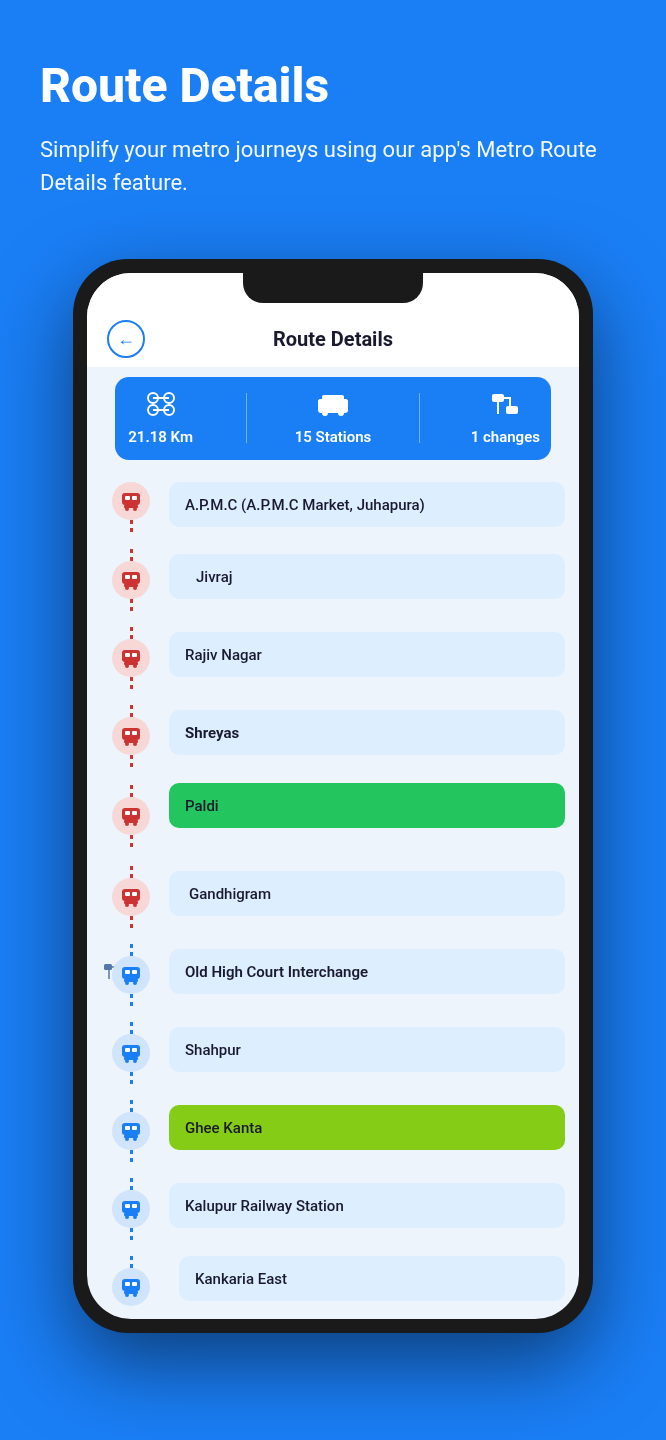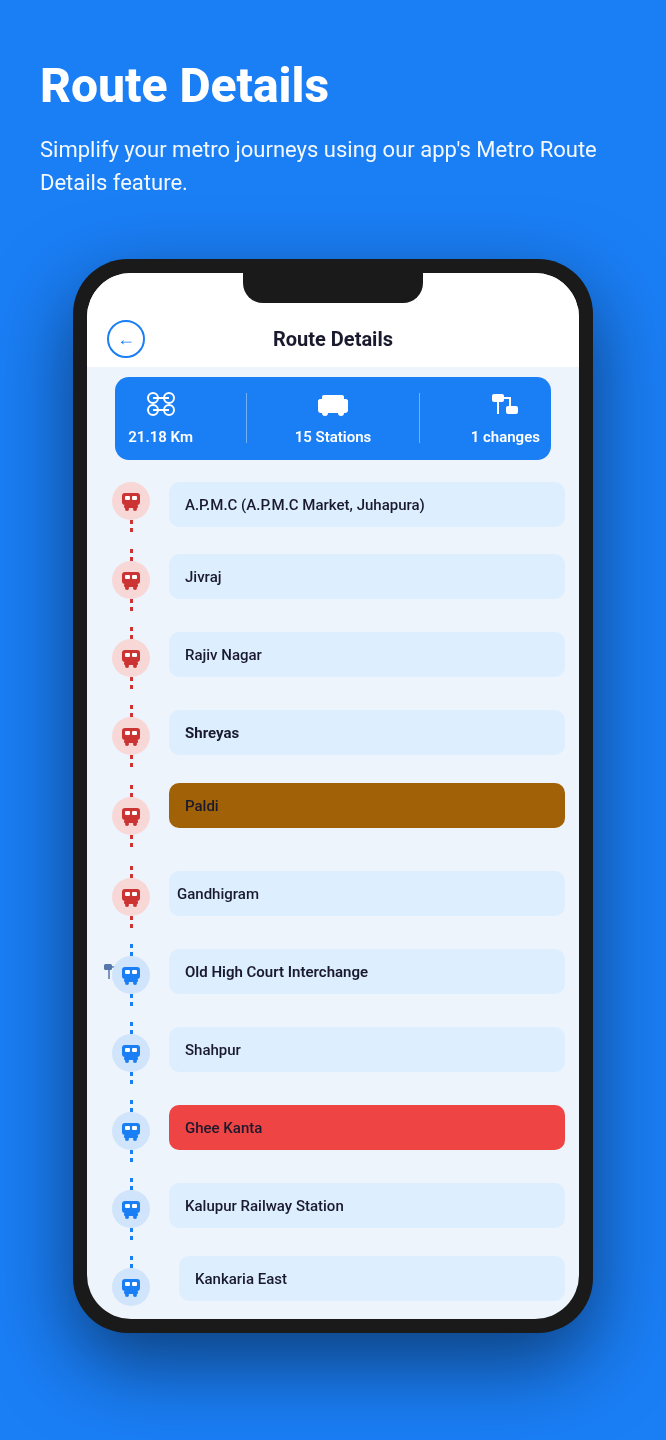--- a/index.html
+++ b/index.html
@@ -239,21 +239,21 @@
         <rect x="2" y="2" width="18" height="12" rx="3" fill="#cc3333"></rect>
         <rect x="4" y="14" width="14" height="3" rx="1" fill="#cc3333"></rect>
         <circle cx="7" cy="18" r="2" fill="#cc3333"></circle>
         <circle cx="15" cy="18" r="2" fill="#cc3333"></circle>
         <rect x="5" y="5" width="5" height="4" rx="1" fill="white"></rect>
         <rect x="12" y="5" width="5" height="4" rx="1" fill="white"></rect>
       </svg>
               </div>
               <div style="width: 3px; height: 12px; background: repeating-linear-gradient(rgb(204, 51, 51) 0px, rgb(204, 51, 51) 4px, transparent 4px, transparent 8px);"></div>
             </div>
-            <div style="flex: 1 1 0%; background: rgb(221, 238, 255); border-radius: 10px; padding: 13px 16px; margin-bottom: 6px; margin-left: 8px;"><span style="font-size: 15px; color: rgb(26, 26, 46); font-weight: 500;">Jivraj</span></div>
+            <div style="flex: 1 1 0%; background: rgb(221, 238, 255); border-radius: 10px; padding: 13px 27px; margin-bottom: 6px; margin-left: 8px;"><span style="font-size: 15px; color: rgb(26, 26, 46); font-weight: 500;">Jivraj</span></div>
           </div>
           <div style="display: flex; align-items: center; position: relative;">
             <div style="width: 60px; display: flex; flex-direction: column; align-items: center; position: relative;">
               <div style="width: 3px; height: 12px; background: repeating-linear-gradient(rgb(204, 51, 51) 0px, rgb(204, 51, 51) 4px, transparent 4px, transparent 8px);"></div>
               <div style="width: 38px; height: 38px; border-radius: 50%; background: rgb(248, 215, 215); display: flex; align-items: center; justify-content: center; position: relative; z-index: 2;">
       <svg width="22" height="20" viewBox="0 0 22 20" fill="#cc3333">
         <rect x="2" y="2" width="18" height="12" rx="3" fill="#cc3333"></rect>
         <rect x="4" y="14" width="14" height="3" rx="1" fill="#cc3333"></rect>
         <circle cx="7" cy="18" r="2" fill="#cc3333"></circle>
         <circle cx="15" cy="18" r="2" fill="#cc3333"></circle>
@@ -290,38 +290,38 @@
         <rect x="2" y="2" width="18" height="12" rx="3" fill="#cc3333"></rect>
         <rect x="4" y="14" width="14" height="3" rx="1" fill="#cc3333"></rect>
         <circle cx="7" cy="18" r="2" fill="#cc3333"></circle>
         <circle cx="15" cy="18" r="2" fill="#cc3333"></circle>
         <rect x="5" y="5" width="5" height="4" rx="1" fill="white"></rect>
         <rect x="12" y="5" width="5" height="4" rx="1" fill="white"></rect>
       </svg>
               </div>
               <div style="width: 3px; height: 12px; background: repeating-linear-gradient(rgb(204, 51, 51) 0px, rgb(204, 51, 51) 4px, transparent 4px, transparent 8px);"></div>
             </div>
-            <div style="flex: 1 1 0%; background: #a16207; border-radius: 10px; padding: 13px 16px; margin-bottom: 22px; margin-left: 8px;"><span style="font-size: 15px; color: rgb(26, 26, 46); font-weight: 500;">Paldi</span></div>
-          </div>
-          <div style="display: flex; align-items: center; position: relative;">
-            <div style="width: 60px; display: flex; flex-direction: column; align-items: center; position: relative;">
-              <div style="width: 3px; height: 12px; background: repeating-linear-gradient(rgb(204, 51, 51) 0px, rgb(204, 51, 51) 4px, transparent 4px, transparent 8px);"></div>
-              <div style="width: 38px; height: 38px; border-radius: 50%; background: rgb(248, 215, 215); display: flex; align-items: center; justify-content: center; position: relative; z-index: 2;">
-      <svg width="22" height="20" viewBox="0 0 22 20" fill="#cc3333">
-        <rect x="2" y="2" width="18" height="12" rx="3" fill="#cc3333"></rect>
-        <rect x="4" y="14" width="14" height="3" rx="1" fill="#cc3333"></rect>
-        <circle cx="7" cy="18" r="2" fill="#cc3333"></circle>
-        <circle cx="15" cy="18" r="2" fill="#cc3333"></circle>
-        <rect x="5" y="5" width="5" height="4" rx="1" fill="white"></rect>
-        <rect x="12" y="5" width="5" height="4" rx="1" fill="white"></rect>
-      </svg>
-              </div>
-              <div style="width: 3px; height: 12px; background: repeating-linear-gradient(rgb(204, 51, 51) 0px, rgb(204, 51, 51) 4px, transparent 4px, transparent 8px);"></div>
-            </div>
-            <div style="flex: 1 1 0%; background: rgb(221, 238, 255); border-radius: 10px; padding: 13px 8px; margin-bottom: 6px; margin-left: 8px;"><span style="font-size: 15px; color: rgb(26, 26, 46); font-weight: 500;">Gandhigram</span></div>
+            <div style="flex: 1 1 0%; background: #22c55e; border-radius: 10px; padding: 13px 16px; margin-bottom: 22px; margin-left: 8px;"><span style="font-size: 15px; color: rgb(26, 26, 46); font-weight: 500;">Paldi</span></div>
+          </div>
+          <div style="display: flex; align-items: center; position: relative;">
+            <div style="width: 60px; display: flex; flex-direction: column; align-items: center; position: relative;">
+              <div style="width: 3px; height: 12px; background: repeating-linear-gradient(rgb(204, 51, 51) 0px, rgb(204, 51, 51) 4px, transparent 4px, transparent 8px);"></div>
+              <div style="width: 38px; height: 38px; border-radius: 50%; background: rgb(248, 215, 215); display: flex; align-items: center; justify-content: center; position: relative; z-index: 2;">
+      <svg width="22" height="20" viewBox="0 0 22 20" fill="#cc3333">
+        <rect x="2" y="2" width="18" height="12" rx="3" fill="#cc3333"></rect>
+        <rect x="4" y="14" width="14" height="3" rx="1" fill="#cc3333"></rect>
+        <circle cx="7" cy="18" r="2" fill="#cc3333"></circle>
+        <circle cx="15" cy="18" r="2" fill="#cc3333"></circle>
+        <rect x="5" y="5" width="5" height="4" rx="1" fill="white"></rect>
+        <rect x="12" y="5" width="5" height="4" rx="1" fill="white"></rect>
+      </svg>
+              </div>
+              <div style="width: 3px; height: 12px; background: repeating-linear-gradient(rgb(204, 51, 51) 0px, rgb(204, 51, 51) 4px, transparent 4px, transparent 8px);"></div>
+            </div>
+            <div style="flex: 1 1 0%; background: rgb(221, 238, 255); border-radius: 10px; padding: 13px 20px; margin-bottom: 6px; margin-left: 8px;"><span style="font-size: 15px; color: rgb(26, 26, 46); font-weight: 500;">Gandhigram</span></div>
           </div>
           <div style="display: flex; align-items: center; position: relative;">
             <div style="width: 60px; display: flex; flex-direction: column; align-items: center; position: relative;">
               <div style="width: 3px; height: 12px; background: repeating-linear-gradient(rgb(26, 126, 245) 0px, rgb(26, 126, 245) 4px, transparent 4px, transparent 8px);"></div>
               <div style="width: 38px; height: 38px; border-radius: 50%; background: rgb(208, 228, 251); display: flex; align-items: center; justify-content: center; position: relative; z-index: 2;">
       <svg width="22" height="20" viewBox="0 0 22 20" fill="#1a7ef5">
         <rect x="2" y="2" width="18" height="12" rx="3" fill="#1a7ef5"></rect>
         <rect x="4" y="14" width="14" height="3" rx="1" fill="#1a7ef5"></rect>
         <circle cx="7" cy="18" r="2" fill="#1a7ef5"></circle>
         <circle cx="15" cy="18" r="2" fill="#1a7ef5"></circle>
@@ -364,21 +364,21 @@
         <rect x="2" y="2" width="18" height="12" rx="3" fill="#1a7ef5"></rect>
         <rect x="4" y="14" width="14" height="3" rx="1" fill="#1a7ef5"></rect>
         <circle cx="7" cy="18" r="2" fill="#1a7ef5"></circle>
         <circle cx="15" cy="18" r="2" fill="#1a7ef5"></circle>
         <rect x="5" y="5" width="5" height="4" rx="1" fill="white"></rect>
         <rect x="12" y="5" width="5" height="4" rx="1" fill="white"></rect>
       </svg>
               </div>
               <div style="width: 3px; height: 12px; background: repeating-linear-gradient(rgb(26, 126, 245) 0px, rgb(26, 126, 245) 4px, transparent 4px, transparent 8px);"></div>
             </div>
-            <div style="flex: 1 1 0%; background: #ef4444; border-radius: 10px; padding: 13px 16px; margin-bottom: 6px; margin-left: 8px;"><span style="font-size: 15px; color: rgb(26, 26, 46); font-weight: 500;">Ghee Kanta</span></div>
+            <div style="flex: 1 1 0%; background: #84cc16; border-radius: 10px; padding: 13px 16px; margin-bottom: 6px; margin-left: 8px;"><span style="font-size: 15px; color: rgb(26, 26, 46); font-weight: 500;">Ghee Kanta</span></div>
           </div>
           <div style="display: flex; align-items: center; position: relative;">
             <div style="width: 60px; display: flex; flex-direction: column; align-items: center; position: relative;">
               <div style="width: 3px; height: 12px; background: repeating-linear-gradient(rgb(26, 126, 245) 0px, rgb(26, 126, 245) 4px, transparent 4px, transparent 8px);"></div>
               <div style="width: 38px; height: 38px; border-radius: 50%; background: rgb(208, 228, 251); display: flex; align-items: center; justify-content: center; position: relative; z-index: 2;">
       <svg width="22" height="20" viewBox="0 0 22 20" fill="#1a7ef5">
         <rect x="2" y="2" width="18" height="12" rx="3" fill="#1a7ef5"></rect>
         <rect x="4" y="14" width="14" height="3" rx="1" fill="#1a7ef5"></rect>
         <circle cx="7" cy="18" r="2" fill="#1a7ef5"></circle>
         <circle cx="15" cy="18" r="2" fill="#1a7ef5"></circle>

